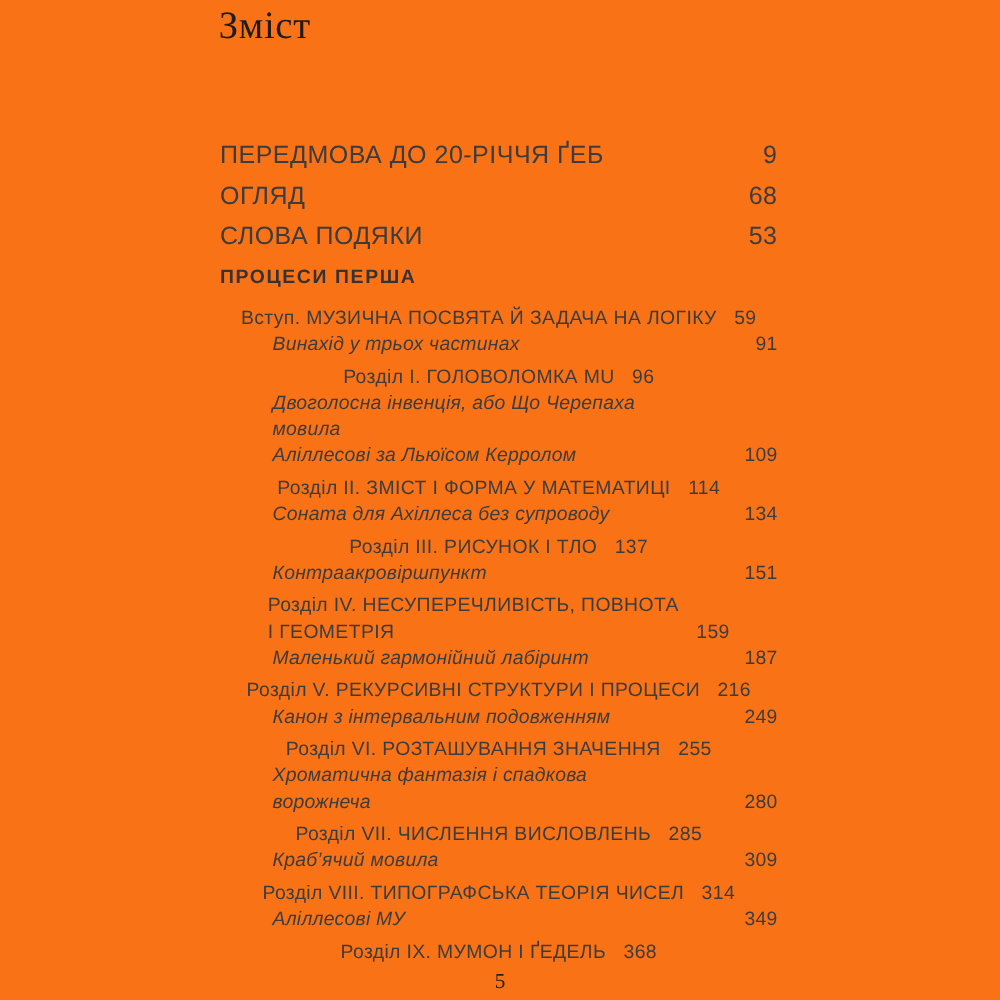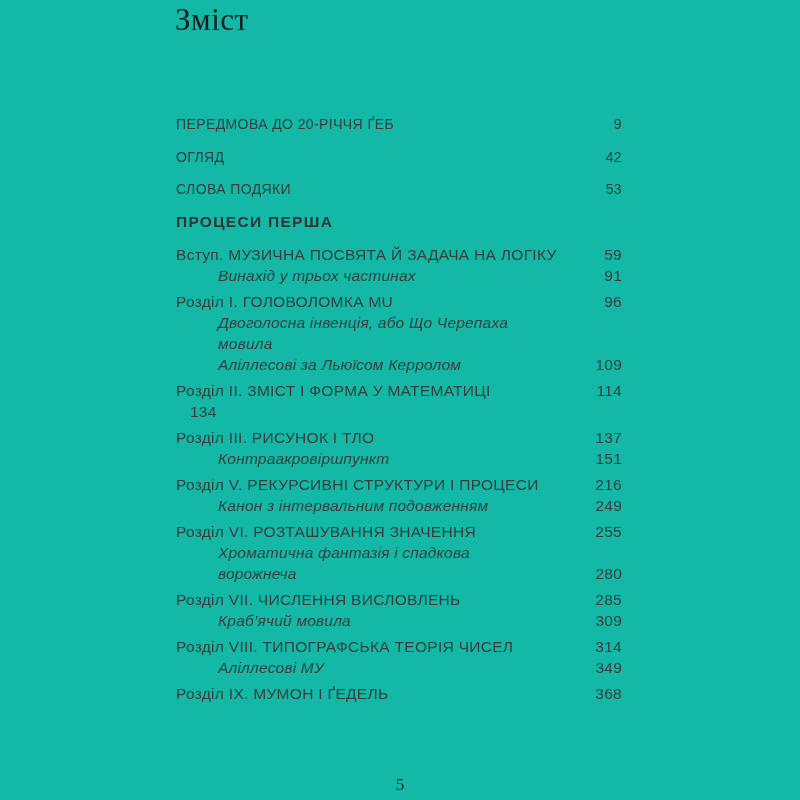--- a/index.html
+++ b/index.html
@@ -4,21 +4,21 @@
 <style>
   html, body {
     margin: 0;
     padding: 0;
     background: #ffffff;
   }
   .page {
     position: relative;
     width: 800px;
     height: 800px;
-    background: #14b8a6;
+    background: #f97316;
     font-family: "Liberation Sans", sans-serif;
     color: #3c3c3c;
     overflow: hidden;
   }
   .book-title {
     position: absolute;
     left: 175px;
     top: 0px;
     margin: 0;
     font-family: "Liberation Serif", serif;
@@ -40,41 +40,42 @@
     align-items: flex-end;
   }
   .lbl {
     white-space: pre-line;
   }
   .num {
     margin-left: 14px;
     flex: 0 0 auto;
   }
   .fm-row {
-    font-size: 14px;
+    font-size: 20px;
     line-height: 20px;
     letter-spacing: 0.4px;
     margin-bottom: 12.5px;
     text-align: center;
   }
   .part-heading {
     font-size: 15.5px;
     font-weight: 700;
     letter-spacing: 1.3px;
     color: #333333;
     line-height: 20px;
     margin: 4px 0 12px 0;
   }
   .chapter {
     margin-bottom: 5px;
   }
   .ch-row {
     font-size: 15.5px;
     line-height: 21px;
     letter-spacing: 0.3px;
+    justify-content: center;
   }
   .sub-row {
     font-size: 15.5px;
     line-height: 21px;
     letter-spacing: 0.2px;
     gap: 40px;
   }
   .sub-row .lbl {
     padding-left: 42px;
     font-style: italic;
@@ -98,21 +99,21 @@
   <h1 class="book-title">Зміст</h1>
 
   <div class="toc">
 
     <div class="row fm-row">
       <span class="lbl">ПЕРЕДМОВА ДО 20-РІЧЧЯ ҐЕБ</span>
       <span class="num">9</span>
     </div>
     <div class="row fm-row">
       <span class="lbl">ОГЛЯД</span>
-      <span class="num">42</span>
+      <span class="num">68</span>
     </div>
     <div class="row fm-row">
       <span class="lbl">СЛОВА ПОДЯКИ</span>
       <span class="num">53</span>
     </div>
 
     <div class="part-heading">ПРОЦЕСИ ПЕРША</div>
 
     <div class="chapter">
       <div class="row ch-row">
@@ -136,35 +137,47 @@
         <span class="num">109</span>
       </div>
     </div>
 
     <div class="chapter">
       <div class="row ch-row">
         <span class="lbl">Розділ II. ЗМІСТ І ФОРМА У МАТЕМАТИЦІ</span>
         <span class="num">114</span>
       </div>
       <div class="row sub-row">
+        <span class="lbl">Соната для Ахіллеса без супроводу</span>
         <span class="num">134</span>
       </div>
     </div>
 
     <div class="chapter">
       <div class="row ch-row">
         <span class="lbl">Розділ III. РИСУНОК І ТЛО</span>
         <span class="num">137</span>
       </div>
       <div class="row sub-row">
         <span class="lbl">Контраакровіршпункт</span>
         <span class="num">151</span>
       </div>
     </div>
 
+    <div class="chapter">
+      <div class="row ch-row">
+        <span class="lbl">Розділ IV. НЕСУПЕРЕЧЛИВІСТЬ, ПОВНОТА
+І ГЕОМЕТРІЯ</span>
+        <span class="num">159</span>
+      </div>
+      <div class="row sub-row">
+        <span class="lbl">Маленький гармонійний лабіринт</span>
+        <span class="num">187</span>
+      </div>
+    </div>
 
     <div class="chapter">
       <div class="row ch-row">
         <span class="lbl">Розділ V. РЕКУРСИВНІ СТРУКТУРИ І ПРОЦЕСИ</span>
         <span class="num">216</span>
       </div>
       <div class="row sub-row">
         <span class="lbl">Канон з інтервальним подовженням</span>
         <span class="num">249</span>
       </div>

